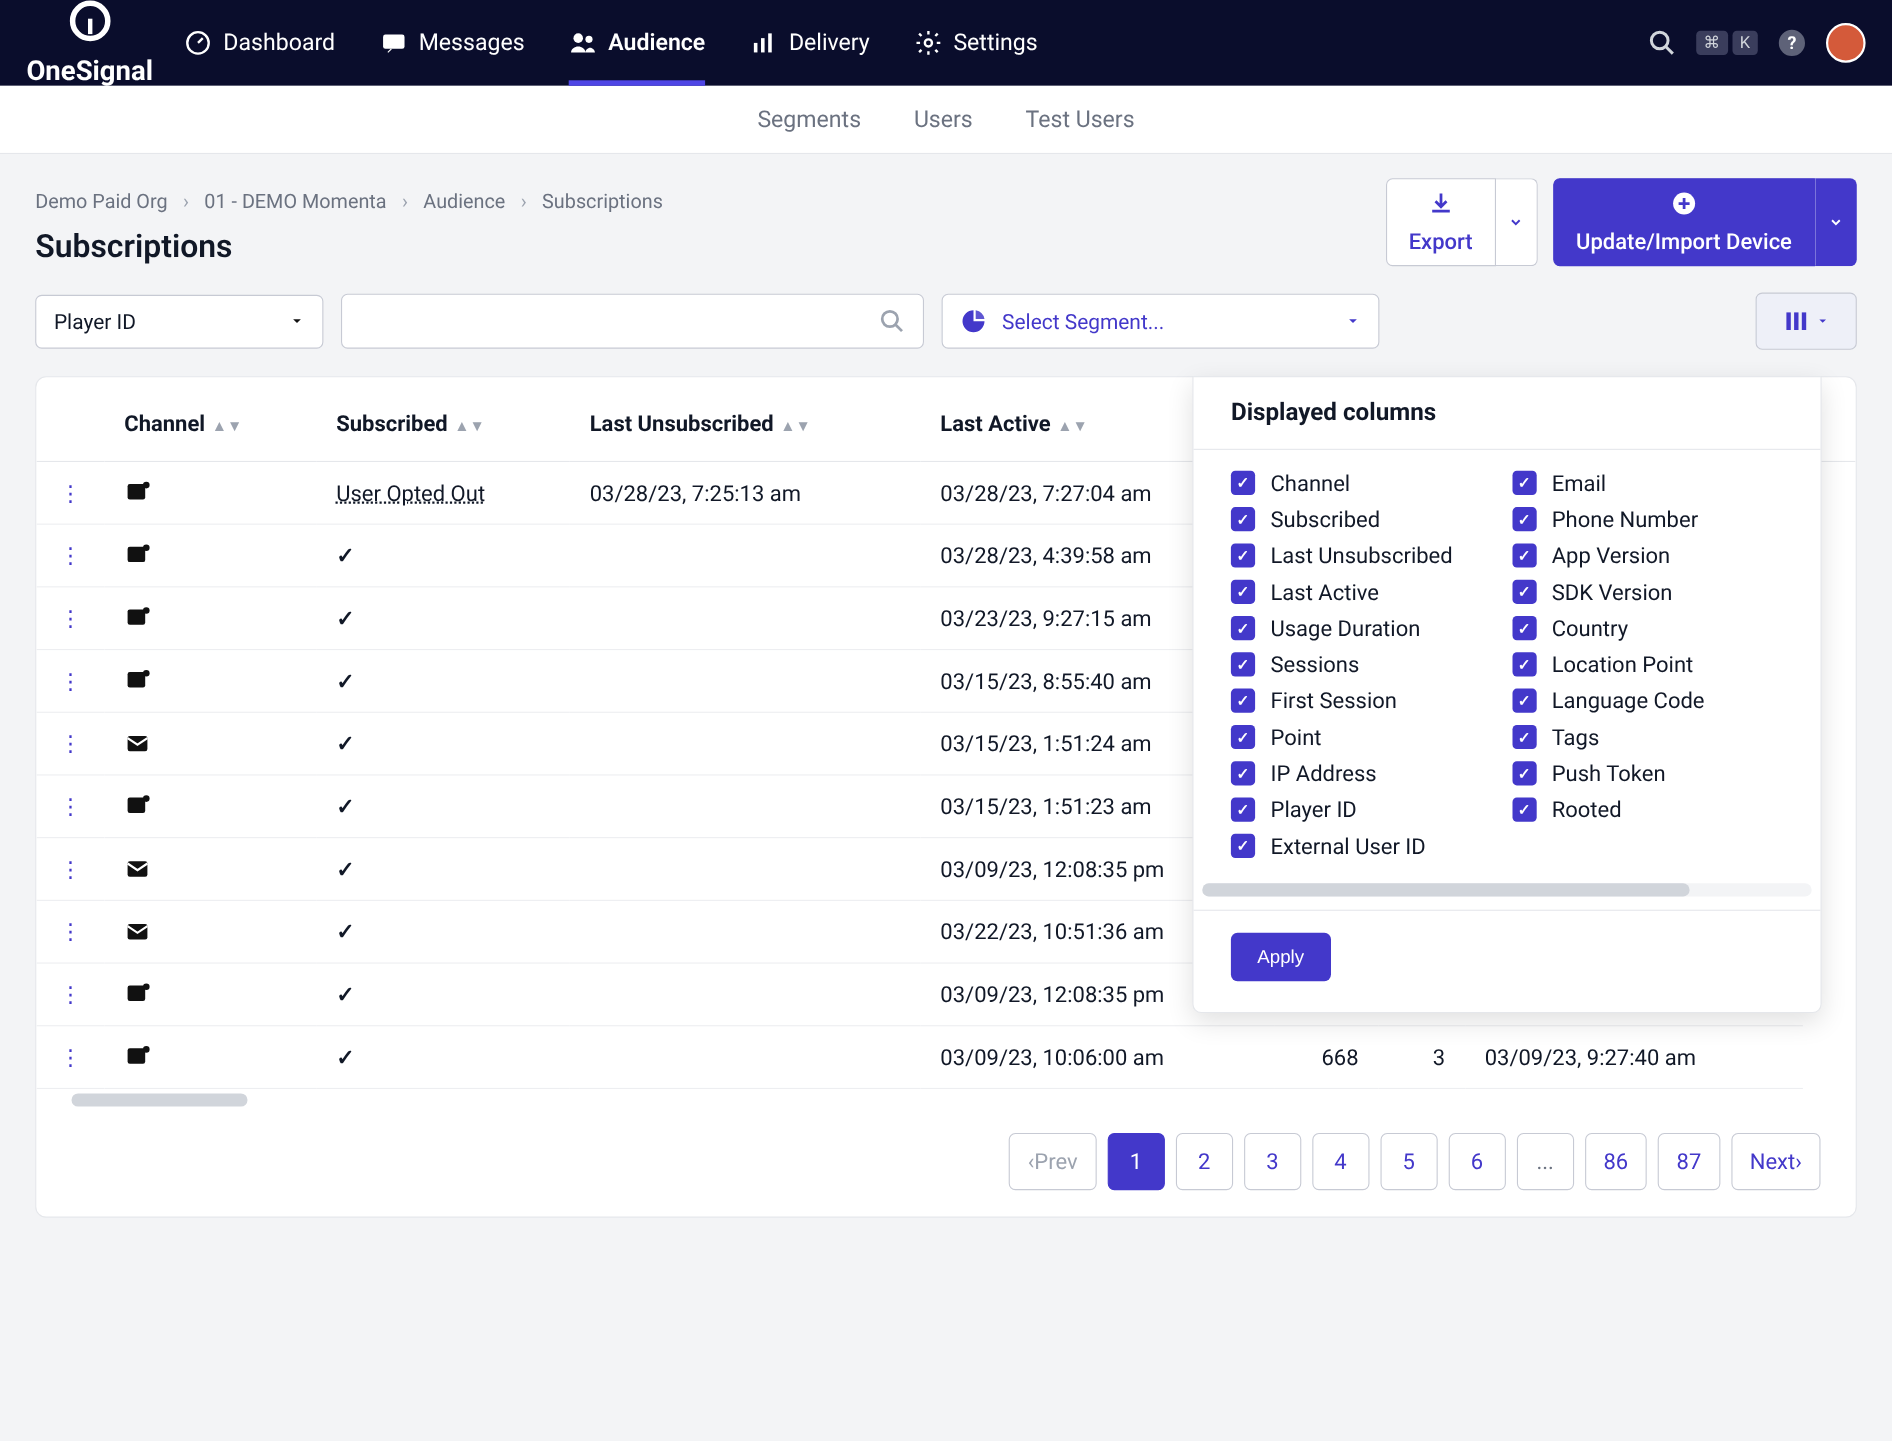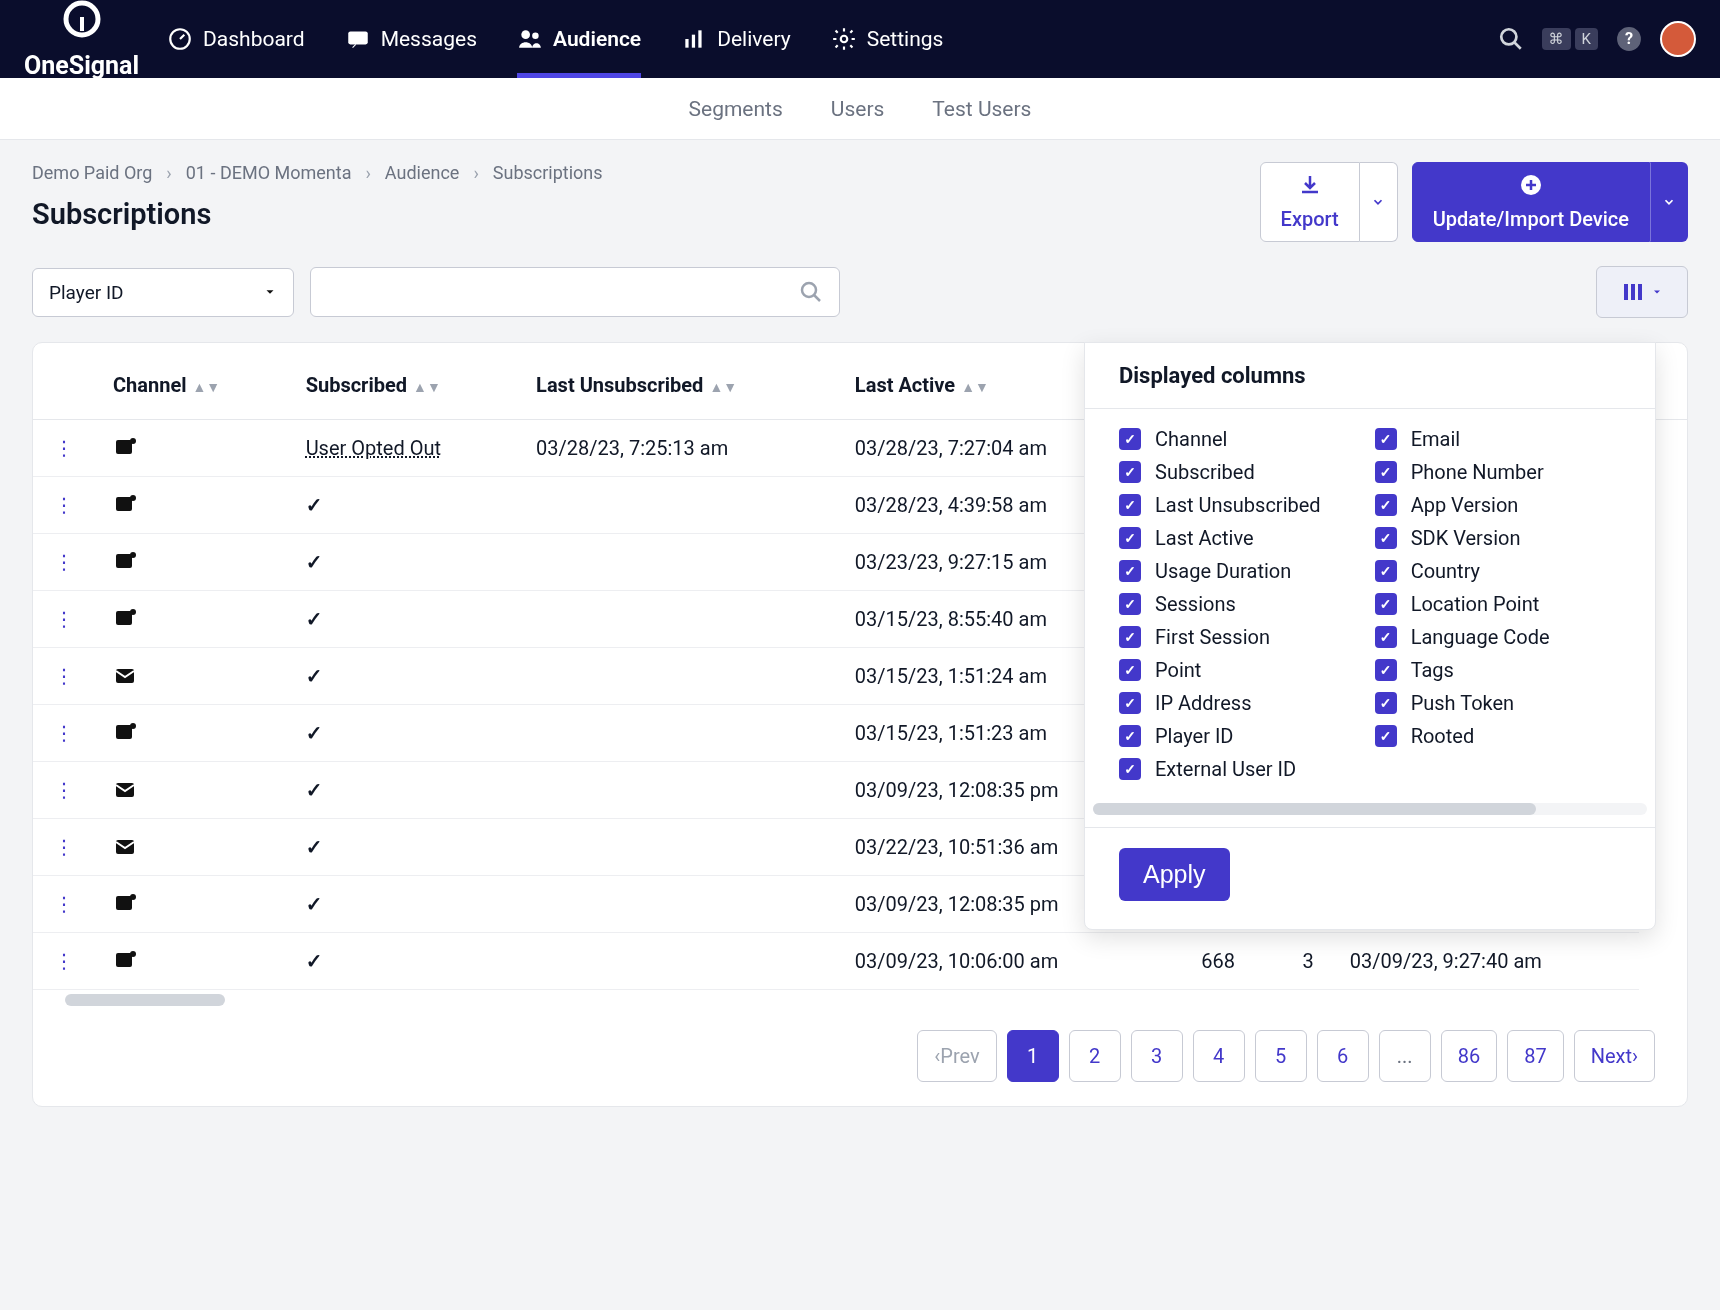--- a/index.html
+++ b/index.html
@@ -18,21 +18,21 @@
 .kbd-hint { display: flex; gap: 4px; }
 .kbd { background: #3a3d5c; padding: 2px 7px; border-radius: 4px; font-size: 15px; color: #d1d5db; }
 .avatar { width: 36px; height: 36px; border-radius: 50%; background: #d45a3a; border: 2px solid #fff; }
 
 
 .subnav { background: #fff; height: 62px; display: flex; align-items: center; justify-content: center; gap: 48px; border-bottom: 1px solid #e5e7eb; }
 .subnav-item { color: #6b7280; font-size: 21px; cursor: pointer; }
 
 
 .page { padding: 22px 32px; }
-.header-row { display: flex; justify-content: space-between; align-items: flex-start; }
+.header-row { display: flex; justify-content: space-between; align-items: flex-end; }
 .breadcrumb { display: flex; gap: 14px; color: #6b7280; font-size: 18px; align-items: center; flex-wrap: wrap; }
 .breadcrumb a { color: #6b7280; text-decoration: none; }
 .breadcrumb-sep { color: #9ca3af; }
 .page-title { font-size: 29px; font-weight: 600; margin-top: 14px; }
 .header-actions { display: flex; gap: 14px; }
 .btn { display: flex; align-items: center; gap: 10px; padding: 10px 20px; border-radius: 6px; font-size: 20px; font-weight: 500; cursor: pointer; border: 1px solid; }
 .btn-outline { background: #fff; color: #4338ca; border-color: #c7cad4; }
 .btn-primary { background: #4338ca; color: #fff; border-color: #4338ca; }
 .btn-split { display: flex; }
 .btn-split .btn { border-radius: 6px 0 0 6px; flex-direction: column; }
@@ -66,21 +66,21 @@
 
 .popover { position: absolute; top: 0px; right: 32px; width: 572px; background: #fff; border: 1px solid #e5e7eb; border-radius: 0 0 8px 8px; box-shadow: 0 8px 24px rgba(0,0,0,0.12); z-index: 10; }
 .popover-title { padding: 20px 34px; font-size: 22px; font-weight: 700; border-bottom: 1px solid #e5e7eb; }
 .popover-body { padding: 18px 34px 10px; display: flex; gap: 54px; }
 .col-list { display: flex; flex-direction: column; gap: 9px; }
 .chk-row { display: flex; align-items: center; gap: 14px; font-size: 20px; }
 .chk { width: 22px; height: 22px; background: #4338ca; border-radius: 4px; display: flex; align-items: center; justify-content: center; color: #fff; font-size: 14px; font-weight: 800; }
 .popover-scroll { height: 12px; margin: 12px 8px 0; background: #f3f4f6; border-radius: 6px; position: relative; }
 .popover-scroll::before { content:""; position:absolute; left:0; top:0; width:80%; height:100%; background:#d1d5db; border-radius:6px; }
 .popover-footer { padding: 20px 34px 28px; border-top: 1px solid #e5e7eb; margin-top: 12px; }
-.apply-btn { background: #4338ca; color: #fff; border: none; border-radius: 6px; padding: 12px 24px; font-size: 25px; cursor: pointer; }
+.apply-btn { background: #4338ca; color: #fff; border: none; border-radius: 6px; padding: 12px 24px; font-size: 17px; cursor: pointer; }
 
 
 .pagination { display: flex; gap: 10px; justify-content: flex-end; padding: 0 32px 24px; align-items: center; }
 .page-btn { min-width: 52px; height: 52px; padding: 0 16px; border: 1px solid #c7cad4; border-radius: 6px; background: #fff; display: flex; align-items: center; justify-content: center; font-size: 20px; color: #4338ca; cursor: pointer; }
 .page-btn.active { background: #4338ca; color: #fff; border-color: #4338ca; }
 .page-btn.disabled { color: #9ca3af; cursor: default; }
 .page-btn.ellipsis { color: #6b7280; }
 
 
 .hscroll { height: 12px; margin: 4px 32px 0; background: transparent; position: relative; }
@@ -226,20 +226,30 @@
     <div class="select player-id">
       <span>Player ID</span>
       <svg width="14" height="14" viewBox="0 0 24 24">
           <path d="M6 9l6 6 6-6" fill="#111"></path>
         </svg>
     </div>
     <div class="search-input">
       <svg class="icon-sm" viewBox="0 0 24 24" fill="none" stroke="#9ca3af" stroke-width="2.5">
           <circle cx="10" cy="10" r="7"></circle>
           <line x1="15" y1="15" x2="21" y2="21"></line>
+        </svg>
+    </div>
+    <div class="select segment-select">
+      <svg class="icon-sm" viewBox="0 0 24 24" fill="#4338ca">
+          <path d="M12 2a10 10 0 1 0 10 10H12z"></path>
+          <path d="M14 2v8h8A10 10 0 0 0 14 2z" fill="#4338ca" opacity="0.85"></path>
+        </svg>
+      <span>Select Segment...</span>
+      <svg class="seg-caret" width="14" height="14" viewBox="0 0 24 24">
+          <path d="M6 9l6 6 6-6" fill="#4338ca"></path>
         </svg>
     </div>
     <div class="columns-btn">
       <svg width="24" height="24" viewBox="0 0 24 24" fill="#4338ca">
           <rect x="3" y="4" width="4" height="16"></rect>
           <rect x="10" y="4" width="4" height="16"></rect>
           <rect x="17" y="4" width="4" height="16"></rect>
         </svg>
       <svg width="12" height="12" viewBox="0 0 24 24">
           <path d="M6 9l6 6 6-6" fill="#4338ca"></path>

